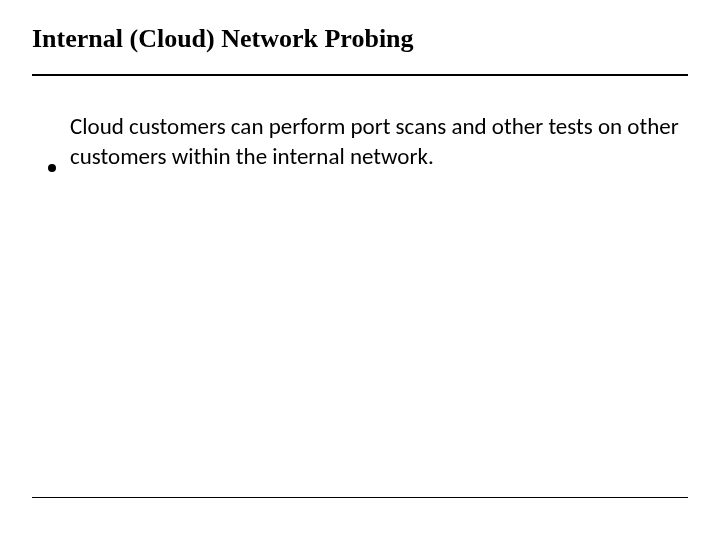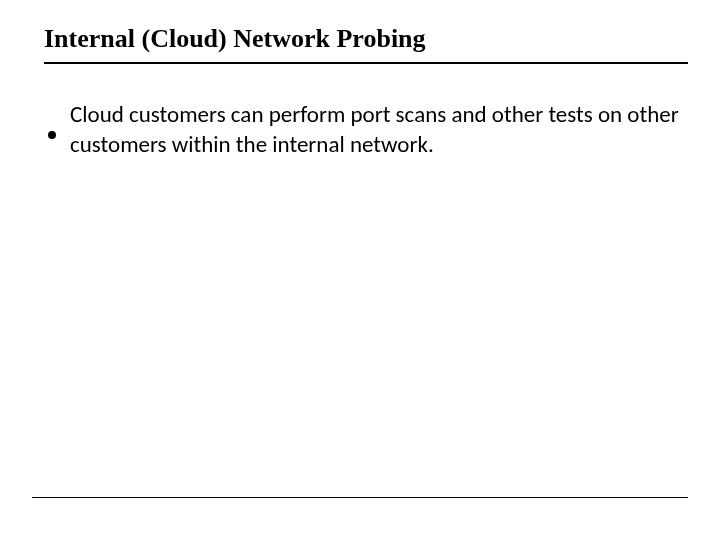--- a/index.html
+++ b/index.html
@@ -12,31 +12,30 @@
       height: 540px;
       background: #ffffff;
       font-family: Georgia, 'Times New Roman', serif;
       padding: 24px 32px;
       position: relative;
     }
     .slide-title {
       font-size: 26px;
       font-weight: bold;
       color: #000;
-      padding-bottom: 8px;
+      padding-bottom: 20px;
       border-bottom: 2px solid #000;
       margin-bottom: 36px;
-      margin-left: 12px;
     }
     .content {
       padding-left: 16px;
     }
     .bullet-item {
       display: flex;
-      align-items: center;
+      align-items: flex-end;
       margin-bottom: 16px;
     }
     .bullet-marker {
       flex-shrink: 0;
       width: 8px;
       height: 8px;
       background: #000;
       border-radius: 50%;
       margin-top: 10px;
       margin-right: 14px;

